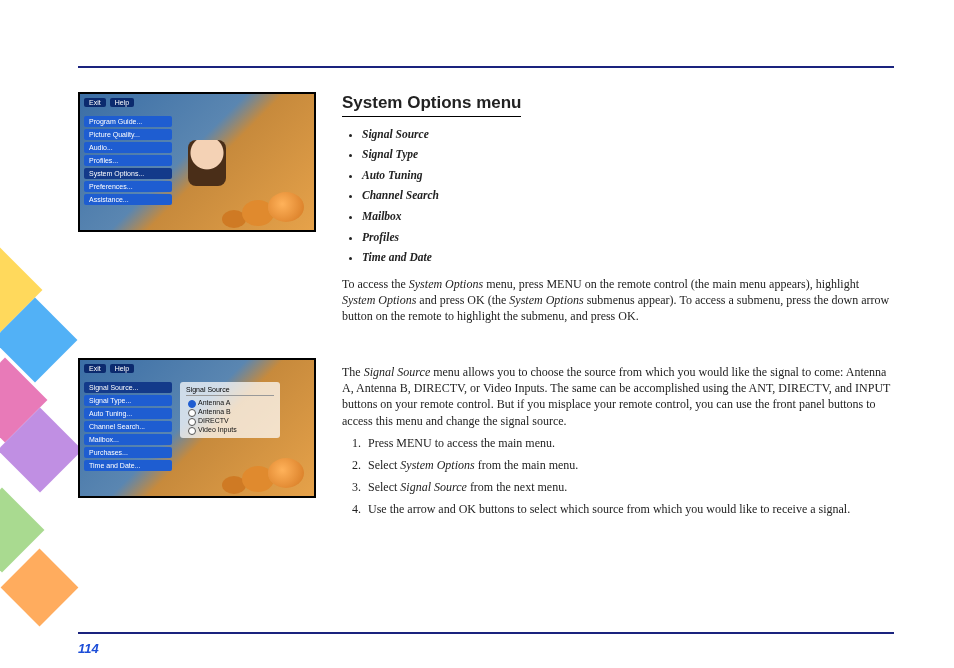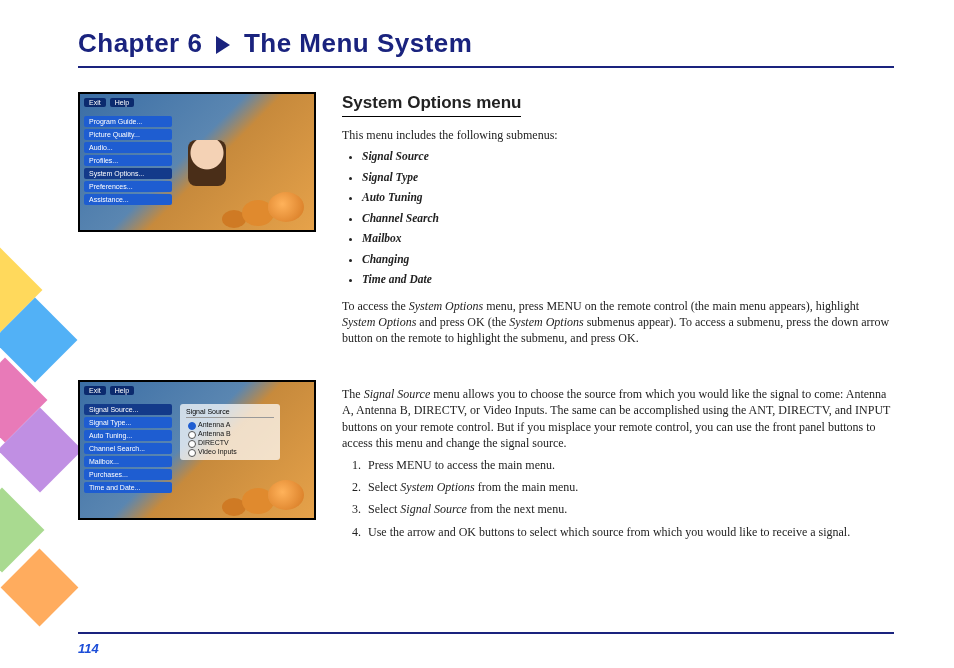--- a/index.html
+++ b/index.html
@@ -226,25 +226,20 @@
 <body>
 
 <div class="page">
   <div class="diamond d1"></div>
   <div class="diamond d2"></div>
   <div class="diamond d3"></div>
   <div class="diamond d4"></div>
   <div class="diamond d5"></div>
   <div class="diamond d6"></div>
 
-  <div class="chapter-title">
-    <span>Chapter 6</span>
-    <span class="tri"></span>
-    <span>The Menu System</span>
-  </div>
   <div class="title-rule"></div>
 
   <div class="content">
 
     <div class="row">
       <div class="thumb">
         <div class="topbar">
           <span class="topbtn">Exit</span>
           <span class="topbtn">Help</span>
         </div>
@@ -255,28 +250,27 @@
             <div class="mi">Profiles...</div>
             <div class="mi sel">System Options...</div>
             <div class="mi">Preferences...</div>
             <div class="mi">Assistance...</div>
           </div>
         <div class="kid"></div>
         <div class="pump"></div>
       </div>
       <div class="body-col">
         <h2 class="section">System Options menu</h2>
-        <p>This menu includes the following submenus:</p>
         <ul class="bullets" id="s1-bullets">
             <li>Signal Source</li>
             <li>Signal Type</li>
             <li>Auto Tuning</li>
             <li>Channel Search</li>
             <li>Mailbox</li>
-            <li>Changing</li>
+            <li>Profiles</li>
             <li>Time and Date</li>
           </ul>
         <p>
           <span>To access the </span><span class="ital">System Options</span><span> menu, press MENU on the remote control (the main menu appears), highlight </span><span class="ital">System Options</span><span> and press OK (the </span><span class="ital">System Options</span><span> submenus appear). To access a submenu, press the down arrow button on the remote to highlight the submenu, and press OK.</span>
         </p>
       </div>
     </div>
 
     <div class="row">
       <div class="thumb">

